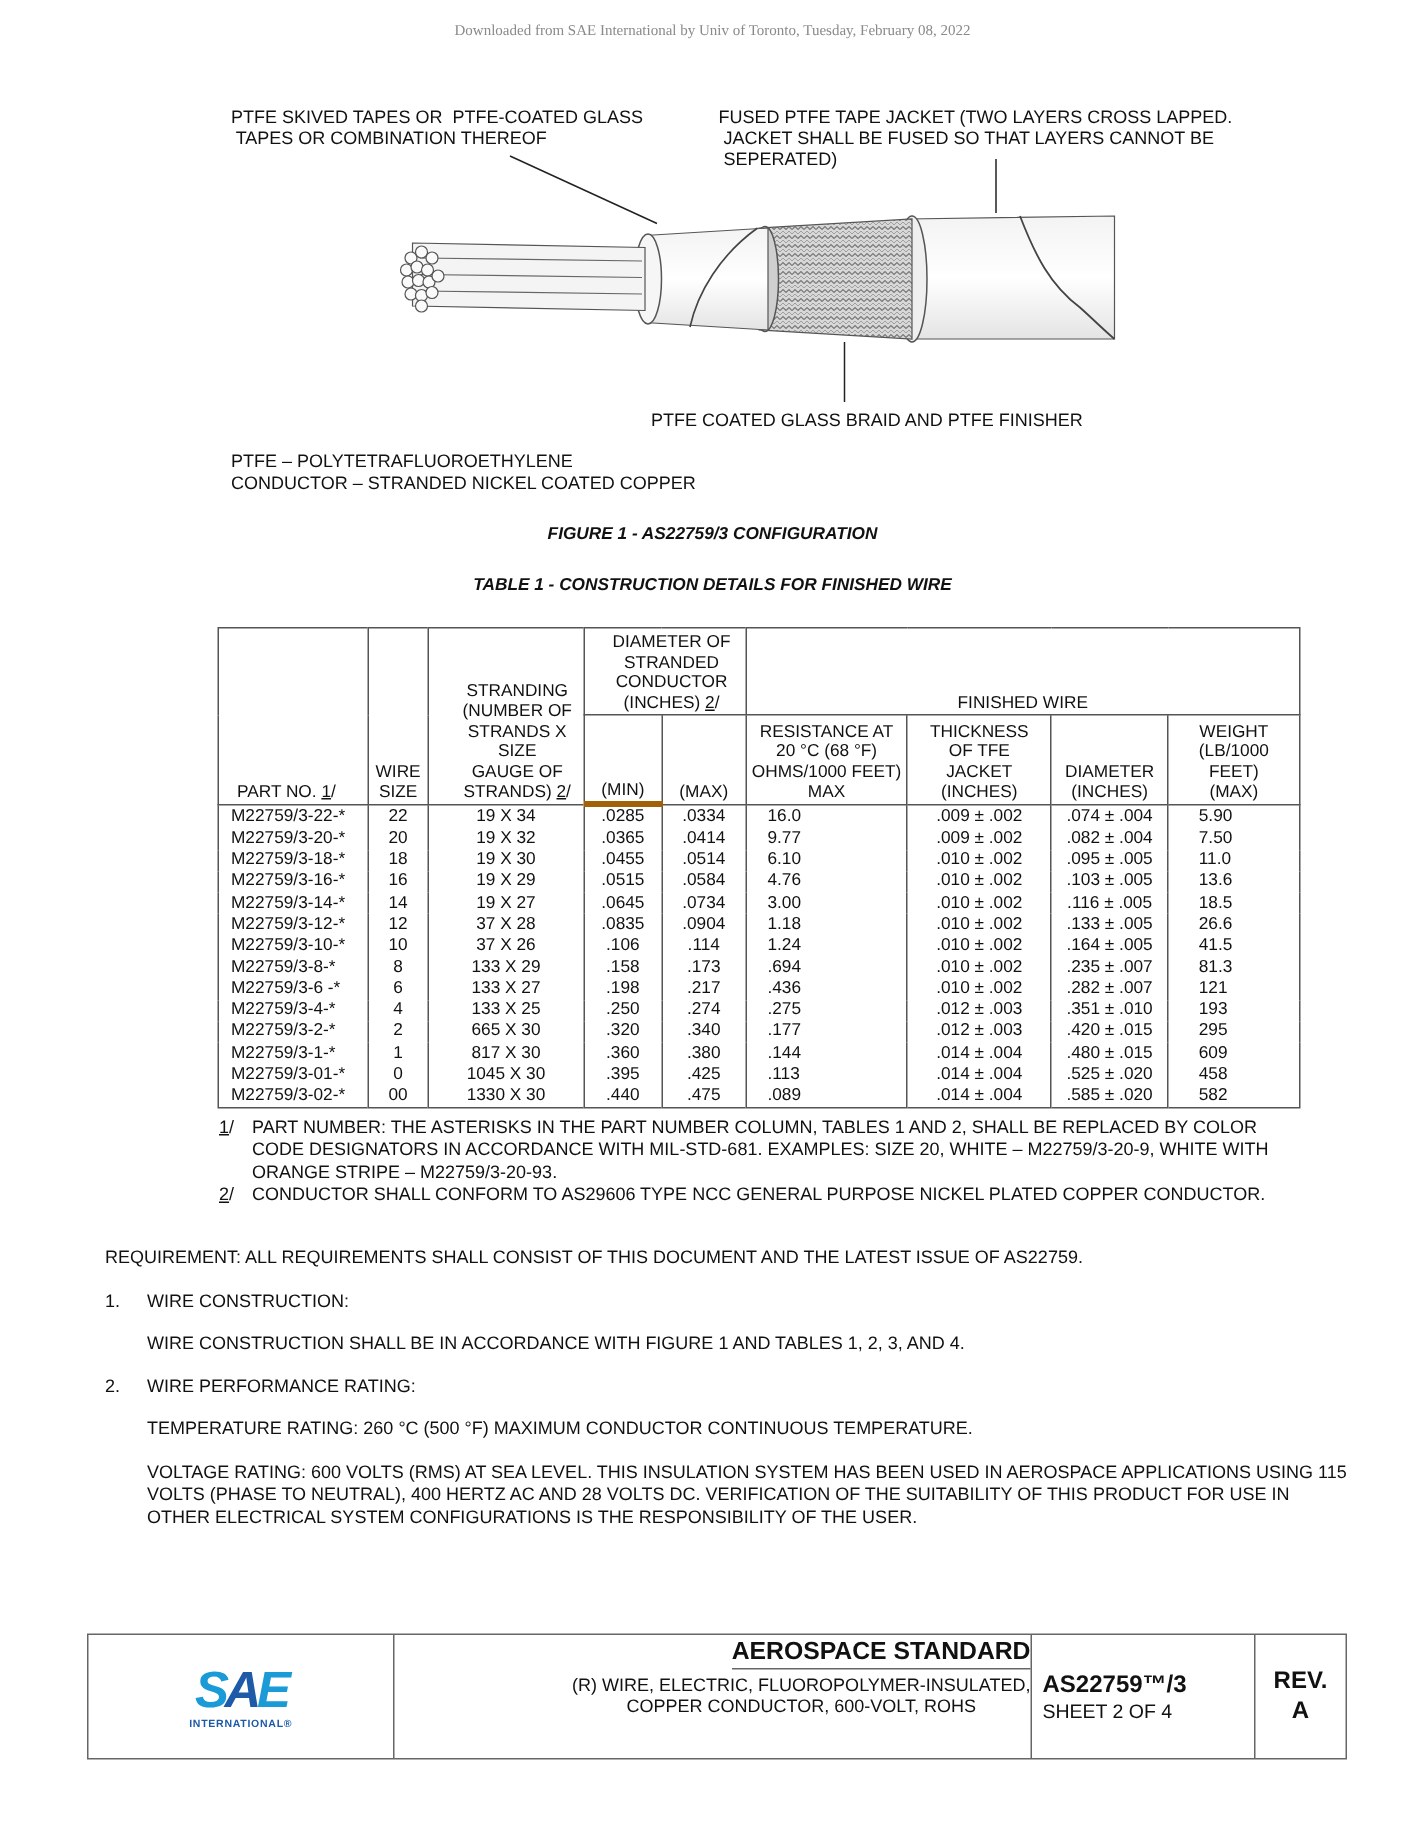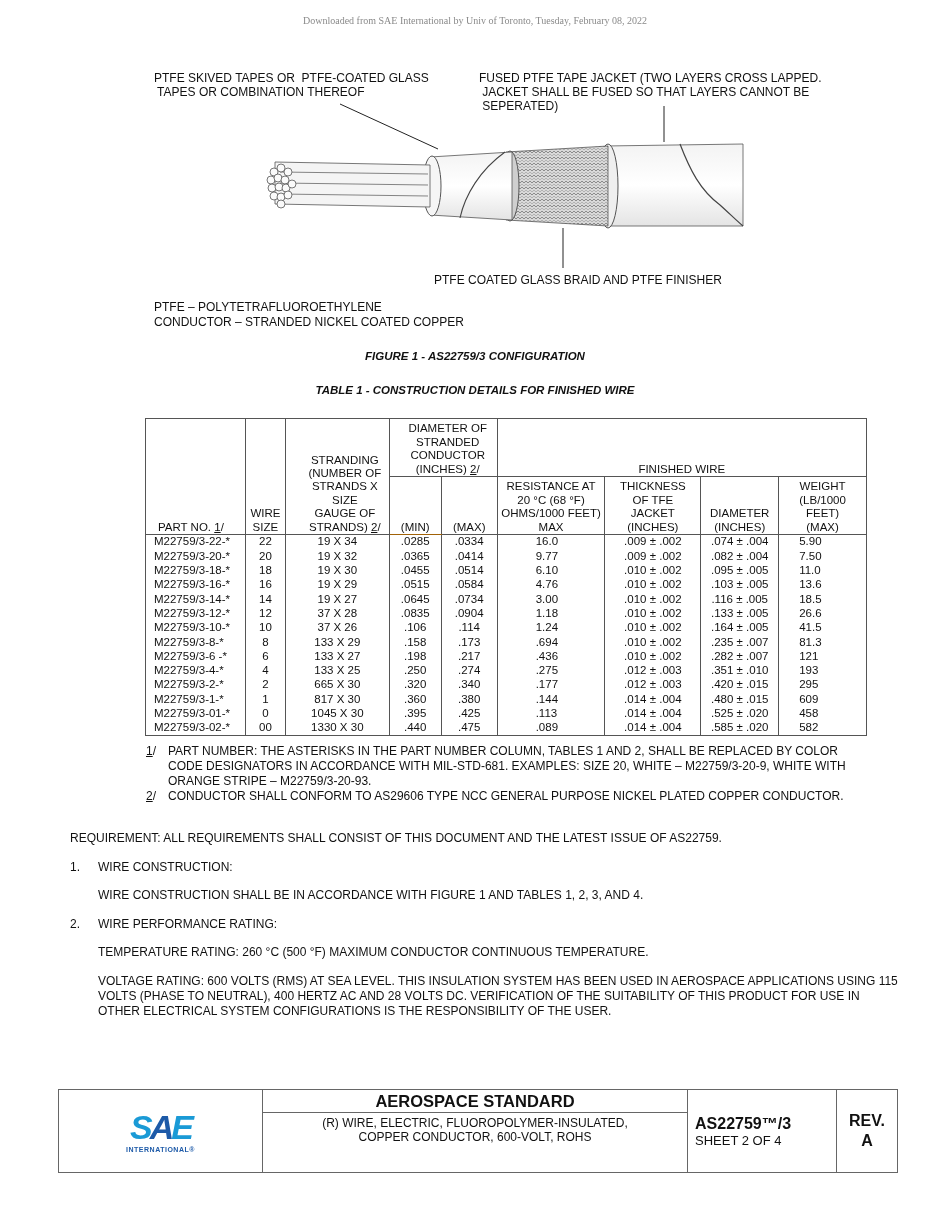--- a/index.html
+++ b/index.html
@@ -16,36 +16,36 @@
   table.t1 { position:absolute; left:145px; top:418px; width:722px; border-collapse:collapse;
              font-size:11.5px; line-height:13.4px; }
   table.t1 th, table.t1 td { border-left:1px solid #555; border-right:1px solid #555; padding:0 2px; }
   table.t1 { border:1.5px solid #555; }
   table.t1 th { font-weight:normal; text-align:center; vertical-align:bottom; }
   table.t1 thead tr.r1 th.finished { border-bottom:1px solid #555; }
   table.t1 thead tr.r1 th.diam { border-bottom:1px solid #555; }
   table.t1 thead tr.last th { border-bottom:1px solid #555; }
   table.t1 td { text-align:center; white-space:nowrap; height:14.3px; padding:0; }
   table.t1 td.pn { text-align:left; padding-left:8px; }
-  table.t1 td.res { text-align:left; padding-left:38px; }
+  table.t1 td.res { text-align:left; padding-left:14px; }
   table.t1 td.wt { text-align:left; padding-left:20px; }
   .ul { text-decoration:underline; }
 
   .notes { left:146px; top:744px; width:720px; font-size:12px; line-height:15px; }
   .note { display:flex; }
   .note .num { width:22px; flex:none; }
   .body-text { font-size:12px; line-height:15px; }
   .sec-num { position:absolute; left:70px; }
   .sec-title { position:absolute; left:98px; }
 
   .titleblock { position:absolute; left:58px; top:1089px; width:840px; height:84px;
                 border:1px solid #666; display:flex; box-sizing:border-box; }
   .tb-logo { width:203px; border-right:1px solid #666; display:flex; flex-direction:column;
              align-items:center; justify-content:center; }
-  .tb-mid { width:424px; border-right:1px solid #666; display:flex; flex-direction:column; }
+  .tb-mid { width:424px; border-right:1px solid #666; display:flex; flex-direction:column;align-items:flex-end; }
   .tb-mid .h { height:22px; border-bottom:1px solid #666; text-align:center;
                font-size:16.5px; font-weight:bold; line-height:22px; }
   .tb-mid .d { flex:1; text-align:center; font-size:12px; line-height:14px; padding-top:3px; }
   .tb-doc { width:141px; border-right:1px solid #666; padding-left:7px; display:flex;
             flex-direction:column; justify-content:center; }
   .tb-doc .n { font-size:16px; font-weight:bold; line-height:19px; }
   .tb-doc .s { font-size:13px; line-height:15px; }
   .tb-rev { flex:1; text-align:center; font-size:16px; font-weight:bold; line-height:20px;
             display:flex; flex-direction:column; justify-content:center; }
   .sae-mark { font-family:"Liberation Sans", sans-serif; font-weight:bold; font-size:34px;
@@ -154,21 +154,21 @@
       </th>
       <th colspan="2" class="diam" style="padding-top:2px;padding-left:11px;">
         <div>DIAMETER OF</div>
           <div>STRANDED</div>
           <div>CONDUCTOR</div>
           <div><span>(INCHES) </span><span class="ul">2</span>/</div>
       </th>
       <th colspan="4" class="finished" style="height:57px;">FINISHED WIRE</th>
     </tr>
     <tr class="last">
-      <th style="height:57px;border-bottom:1px solid #a16207;">(MIN)</th>
+      <th style="height:57px;border-bottom:4px solid #a16207;">(MIN)</th>
       <th style="border-bottom:1px solid #555;">(MAX)</th>
       <th style="border-bottom:1px solid #555;">
           <div>RESISTANCE AT</div>
           <div>20 °C (68 °F)</div>
           <div>OHMS/1000 FEET)</div>
           <div>MAX</div>
         </th>
       <th style="border-bottom:1px solid #555;">
           <div>THICKNESS</div>
           <div>OF TFE</div>

